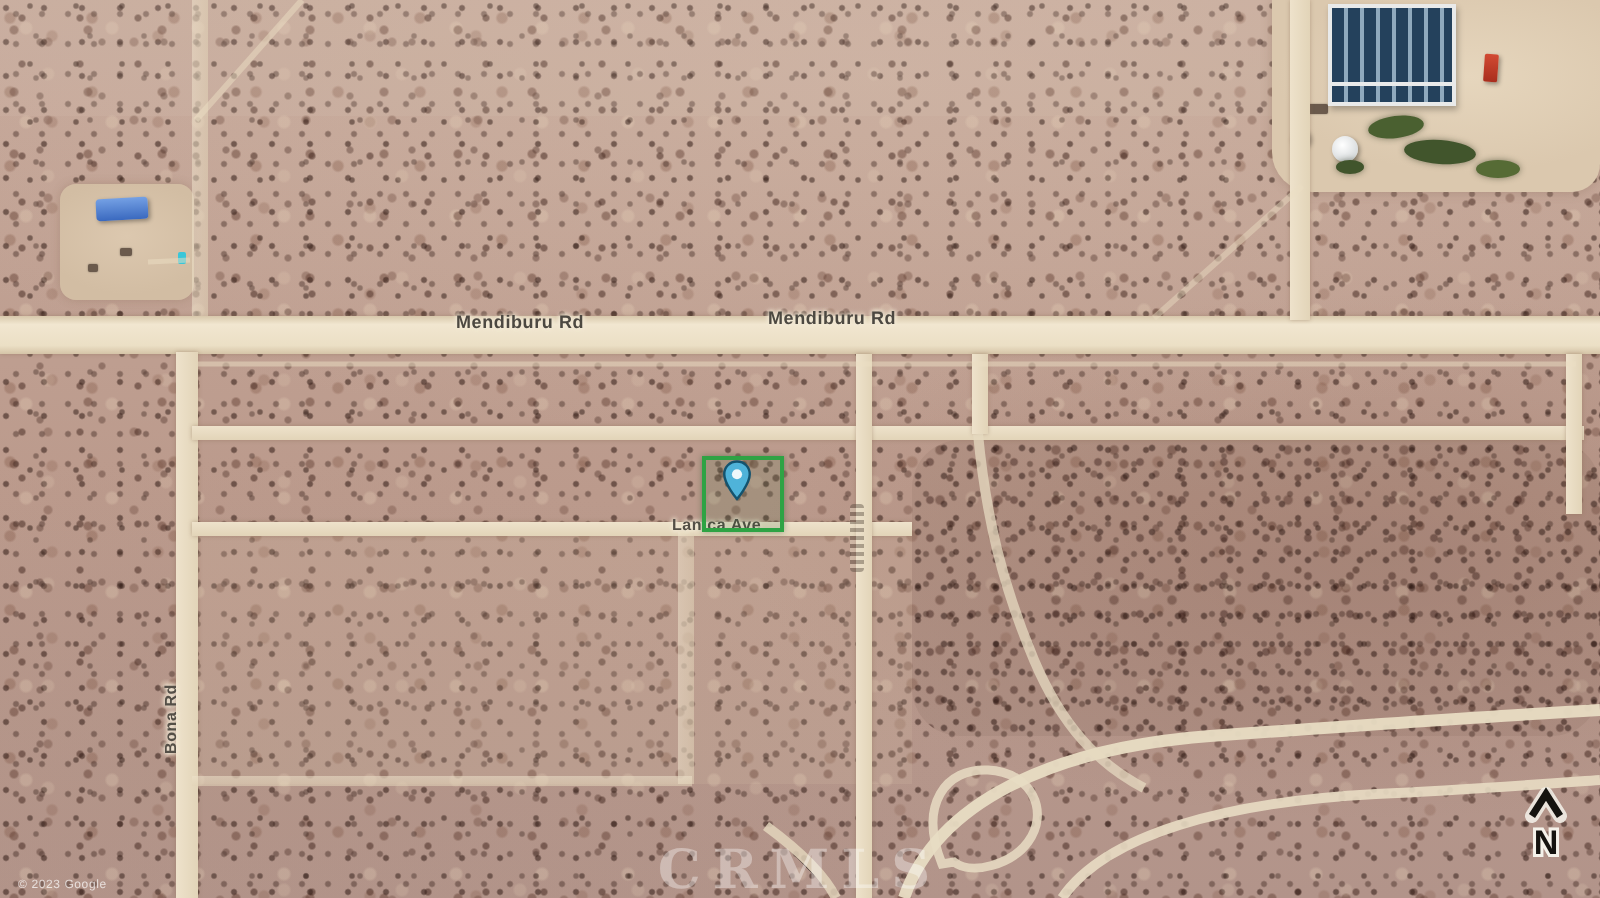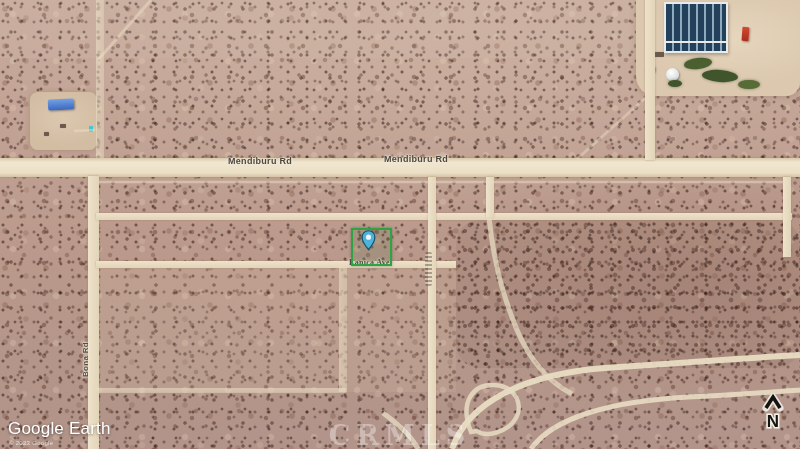--- a/index.html
+++ b/index.html
@@ -141,33 +141,32 @@
     <path d="M489 217 C493 258 501 292 517 330 C531 363 549 382 572 394" fill="none" stroke="#e6dac0" stroke-width="5" opacity=".75"></path>
     <path d="M99 182 L788 182" stroke="#ecdfc4" stroke-width="2.5" opacity=".5"></path>
     <path d="M151 0 L98 60" stroke="#ecdfc4" stroke-width="3" opacity=".5"></path>
     <path d="M651 93 L577 159" stroke="#ecdfc4" stroke-width="3" opacity=".45"></path>
     <path d="M383 413 C398 424 412 437 418 449" stroke="#e6d9bf" stroke-width="5" opacity=".8"></path>
     <path d="M95 130 L74 131" stroke="#ecdfc4" stroke-width="2.5" opacity=".5"></path>
   </svg>
 
   <div class="roadlabel mend" style="left:228px;top:156px;">Mendiburu Rd</div>
   <div class="roadlabel mend" style="left:384px;top:154px;">Mendiburu Rd</div>
-  <div class="roadlabel" style="left:349px;top:258px;font-family:Liberation Serif, serif;">Lanica Ave</div>
+  <div class="roadlabel" style="left:336px;top:258px;">Lanica Ave</div>
   <div class="roadlabel vert" style="left:81px;top:342px;">Bona Rd</div>
   <div class="abs smudge"></div>
 
   <div class="abs parcel"></div>
   <div class="abs pin">
     <svg width="15" height="21" viewBox="0 0 20 28">
       <path d="M10 1 C5 1 1.5 4.8 1.5 9.5 C1.5 16 10 26 10 26 C10 26 18.5 16 18.5 9.5 C18.5 4.8 15 1 10 1 Z" fill="#4fb3d9" stroke="#14536e" stroke-width="1.6"></path>
       <circle cx="10" cy="9.5" r="3.4" fill="#eef8fb"></circle>
     </svg>
   </div>
 
-  <div class="abs ge-logo">Google Earth</div>
   <div class="abs ge-copy">© 2023 Google</div>
   <div class="abs mls">CRMLS</div>
   <div class="abs north">
     <svg width="24" height="38" viewBox="0 0 24 38">
       <path d="M5 15 L12 4 L19 15" fill="none" stroke="#f5f2ea" stroke-width="7" stroke-linejoin="round" stroke-linecap="round" opacity=".85"></path>
       <path d="M5 15 L12 4 L19 15" fill="none" stroke="#15130f" stroke-width="3.6"></path>
       <text x="12" y="34" text-anchor="middle" font-family="Liberation Sans, sans-serif" font-size="17" font-weight="bold" fill="#15130f" stroke="#f5f2ea" stroke-width="3" paint-order="stroke">N</text>
     </svg>
   </div>
 

